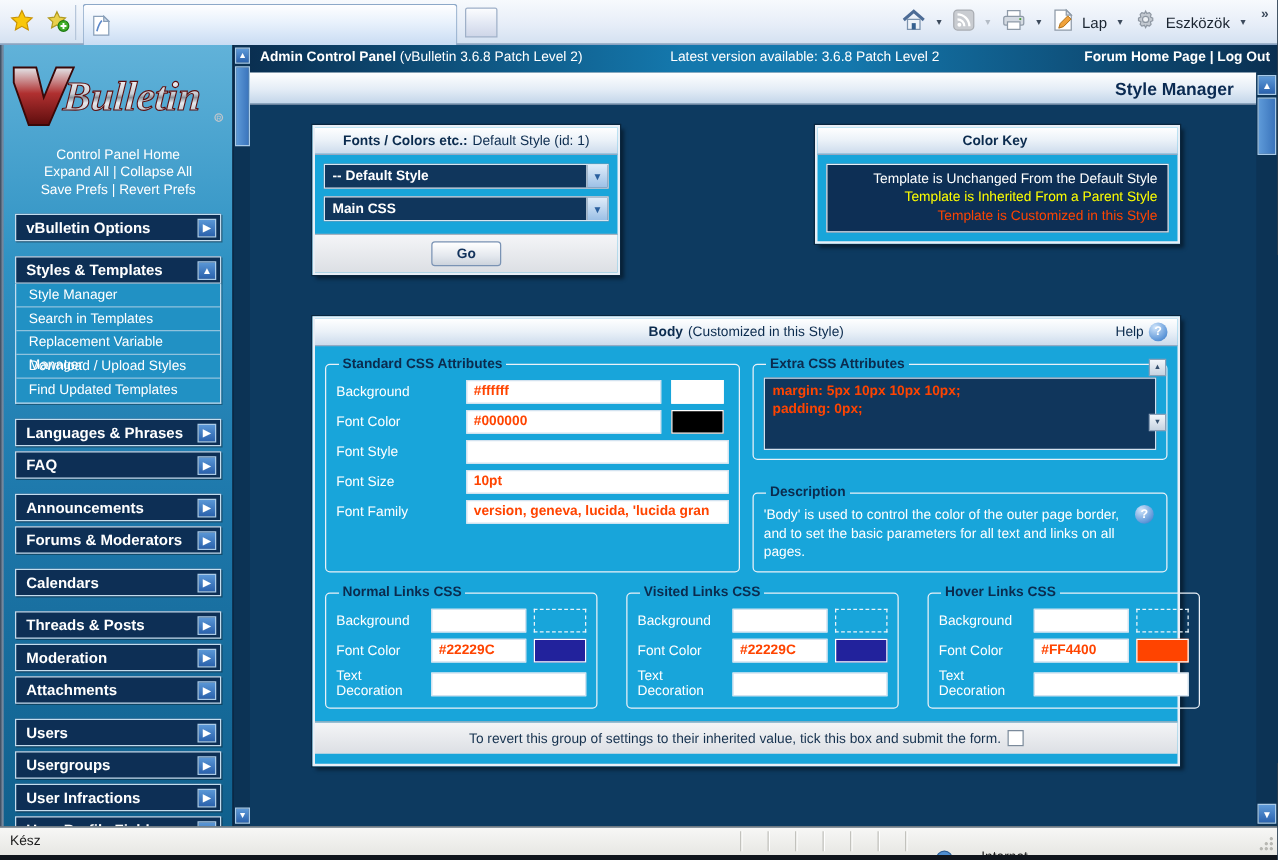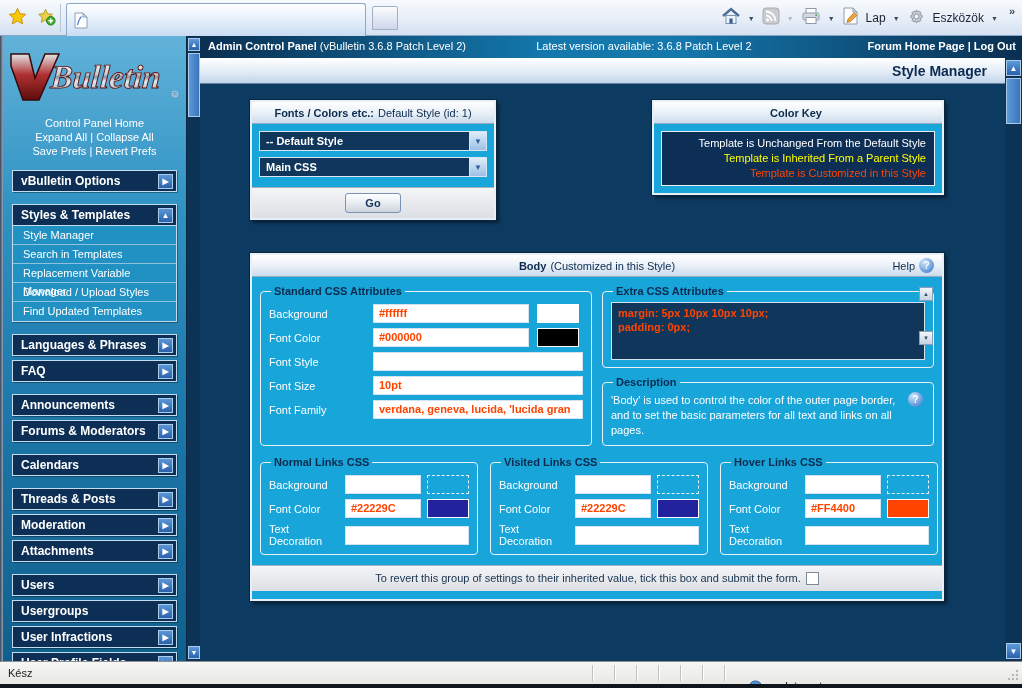--- a/index.html
+++ b/index.html
@@ -150,21 +150,21 @@
   
   .key-body { padding:7px; }
   .key-box { background:#0d2f55; border:1px solid #e9eff6; padding:4px 8px; text-align:right; font-size:11px; line-height:15px; }
 
   
   .bp-body { padding:8px; position:relative; }
   .fs { border:1px solid #eaf1f8; border-radius:4px; padding:2px 8px 7px; }
   .fs legend { color:#0b2b4e; font-weight:bold; font-size:11px; padding:0 3px; margin-left:2px; }
   .row1 { display:flex; gap:10px; }
   .fs-standard { width:332px; }
-  .col-right { width:332px; display:flex; flex-direction:column; gap:8px; }
+  .col-right { width:332px; display:flex; flex-direction:column; gap:20px; }
   .attr-row { display:flex; align-items:center; margin-top:5px; }
   .attr-label { width:104px; color:#fff; font-size:11px; flex:0 0 104px; }
   .attr-label.narrow { width:76px; flex:0 0 76px; line-height:12px; }
   .attr-input {
     height:19px; background:#ffffff; border:1px solid #d3e2ef;
     color:#ff4400; font-weight:bold; font-size:11px; line-height:17px;
     padding:0 5px; white-space:nowrap; overflow:hidden; cursor:text;
   }
   .w-med { width:156px; }
   .w-sm { width:76px; }
@@ -183,21 +183,21 @@
   }
   .desc-text { color:#fff; font-size:11px; line-height:15px; padding:3px 26px 0 0; position:relative; }
   .help-circle {
     display:inline-flex; width:15px; height:15px; border-radius:50%;
     background:radial-gradient(circle at 5px 4px,#cfe4fa,#5d96d8 70%,#2f6cb4);
     color:#fff; font-size:10px; font-weight:bold; align-items:center; justify-content:center;
     flex:0 0 15px; cursor:pointer;
   }
   .desc-help { position:absolute; right:2px; top:2px; }
   .hdr-help { position:absolute; right:8px; top:3px; display:flex; align-items:center; gap:4px; font-size:11px; color:#0b2b4e; }
-  .row2 { display:flex; gap:12px; margin-top:10px; }
+  .row2 { display:flex; gap:23px; margin-top:10px; }
   .fs-links { flex:1; }
   .revert-row {
     margin:10px -8px 0; padding:6px 8px; text-align:center;
     color:#16324f; font-size:11px;
   }
   .cb { display:inline-block; width:13px; height:13px; background:#fff; border:1px solid #7b8a9b; vertical-align:-3px; margin-left:5px; cursor:pointer; }
   .bp-foot {
     margin:0 -8px -8px; padding:5px 8px 6px;
     display:flex; justify-content:space-between; align-items:center;
   }
@@ -474,21 +474,21 @@
             <div class="attr-row">
               <span class="attr-label">Font Style</span>
               <div class="attr-input w-flex"></div>
             </div>
             <div class="attr-row">
               <span class="attr-label">Font Size</span>
               <div class="attr-input w-flex">10pt</div>
             </div>
             <div class="attr-row">
               <span class="attr-label">Font Family</span>
-              <div class="attr-input w-flex">verdana, geneva, lucida, 'lucida gran</div>
+              <div class="attr-input w-flex">version, geneva, lucida, 'lucida gran</div>
             </div>
           </fieldset>
 
           <div class="col-right">
 
             <fieldset class="fs">
               <legend>Extra CSS Attributes</legend>
               <div class="extra-box">margin: 5px 10px 10px 10px;
 padding: 0px;</div>
               <span class="mini-btn" style="right:9px; top:10px;">▲</span>

